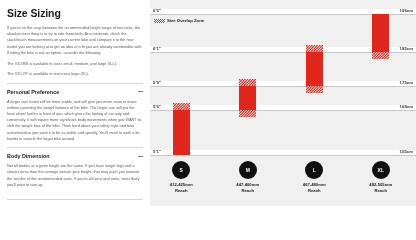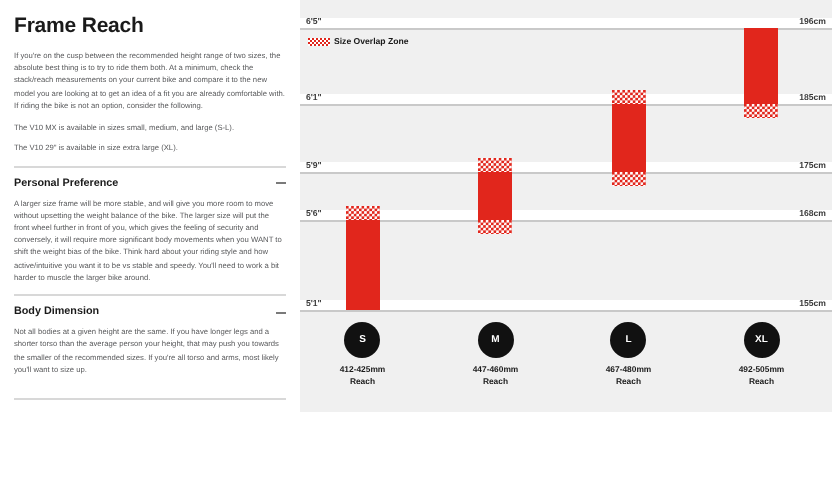--- a/index.html
+++ b/index.html
@@ -169,21 +169,21 @@
     color: #1a1a1a;
     line-height: 1.45;
   }
 </style>
 </head>
 <body>
 
 <div id="root">
 
   <div class="left">
-    <div class="h1">Frame Reach</div>
+    <div class="h1">Size Sizing</div>
     <div class="para">If you're on the cusp between the recommended height range of two sizes, the absolute best thing is to try to ride them both. At a minimum, check the stack/reach measurements on your current bike and compare it to the new model you are looking at to get an idea of a fit you are already comfortable with. If riding the bike is not an option, consider the following.</div>
     <div class="para tight">The V10 MX is available in sizes small, medium, and large (S-L).</div>
     <div class="para">The V10 29" is available in size extra large (XL).</div>
 
     <div class="sec-head">
       <span class="sec-title">Personal Preference</span>
       <span class="minus-icon"></span>
     </div>
     <div class="para">A larger size frame will be more stable, and will give you more room to move without upsetting the weight balance of the bike. The larger size will put the front wheel further in front of you, which gives the feeling of security and conversely, it will require more significant body movements when you WANT to shift the weight bias of the bike. Think hard about your riding style and how active/intuitive you want it to be vs stable and speedy. You'll need to work a bit harder to muscle the larger bike around.</div>
 

